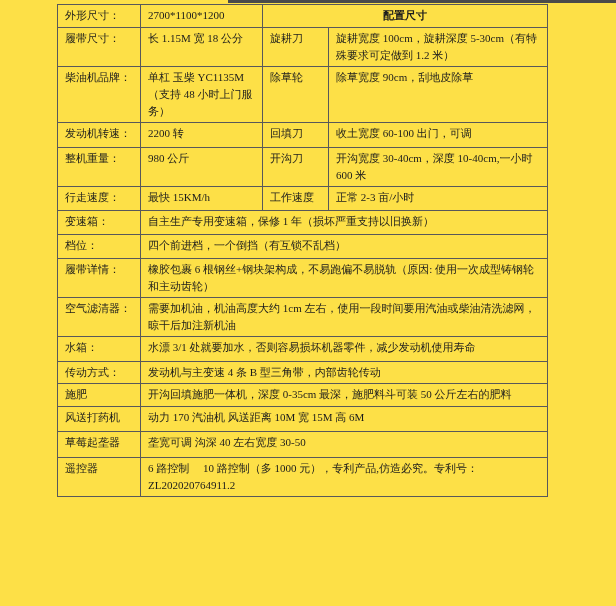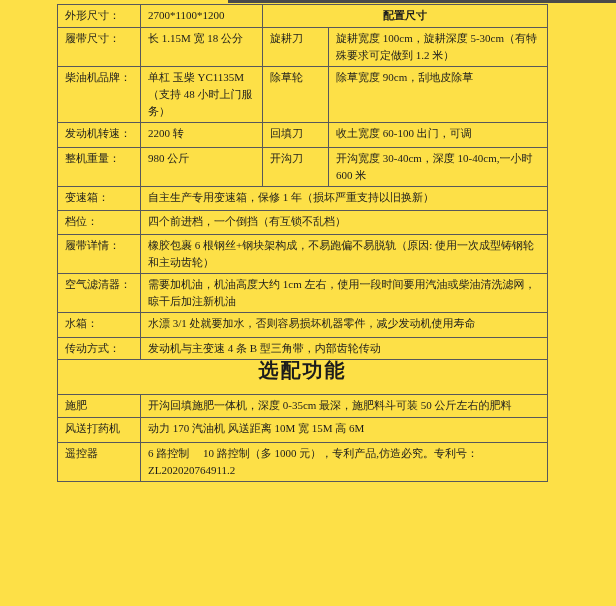--- a/index.html
+++ b/index.html
@@ -93,20 +93,26 @@
         <td>2200 转</td>
         <td>回填刀</td>
         <td>收土宽度 60-100 出门，可调</td>
       </tr>
       <tr style="height:33px">
         <td>整机重量：</td>
         <td>980 公斤</td>
         <td>开沟刀</td>
         <td>开沟宽度 30-40cm，深度 10-40cm,一小时 600 米</td>
       </tr>
+      <tr style="height:24px">
+        <td>行走速度：</td>
+        <td>最快 15KM/h</td>
+        <td>工作速度</td>
+        <td>正常 2-3 亩/小时</td>
+      </tr>
 
       <tr style="height:24px">
         <td>变速箱：</td>
         <td colspan="3">自主生产专用变速箱，保修 1 年（损坏严重支持以旧换新）</td>
       </tr>
       <tr style="height:24px">
         <td>档位：</td>
         <td colspan="3">四个前进档，一个倒挡（有互锁不乱档）</td>
       </tr>
       <tr style="height:37px">
@@ -119,31 +125,32 @@
       </tr>
       <tr style="height:25px">
         <td>水箱：</td>
         <td colspan="3">水漂 3/1 处就要加水，否则容易损坏机器零件，减少发动机使用寿命</td>
       </tr>
       <tr style="height:21px">
         <td>传动方式：</td>
         <td colspan="3">发动机与主变速 4 条 B 型三角带，内部齿轮传动</td>
       </tr>
 
-      <tr style="height:35px">
-        <td colspan="4" class="section-title-cell">选配功能</td>
-      </tr>
 
       <tr style="height:23px">
         <td>施肥</td>
         <td colspan="3">开沟回填施肥一体机，深度 0-35cm 最深，施肥料斗可装 50 公斤左右的肥料</td>
       </tr>
       <tr style="height:25px">
         <td>风送打药机</td>
         <td colspan="3">动力 170 汽油机 风送距离 10M 宽 15M 高 6M</td>
+      </tr>
+      <tr style="height:26px">
+        <td>草莓起垄器</td>
+        <td colspan="3">垄宽可调 沟深 40 左右宽度 30-50</td>
       </tr>
       <tr style="height:35px">
         <td>遥控器</td>
         <td colspan="3">6 路控制　 10 路控制（多 1000 元），专利产品,仿造必究。专利号：ZL202020764911.2</td>
       </tr>
     </tbody>
   </table>
 </div>
 
 </body></html>

